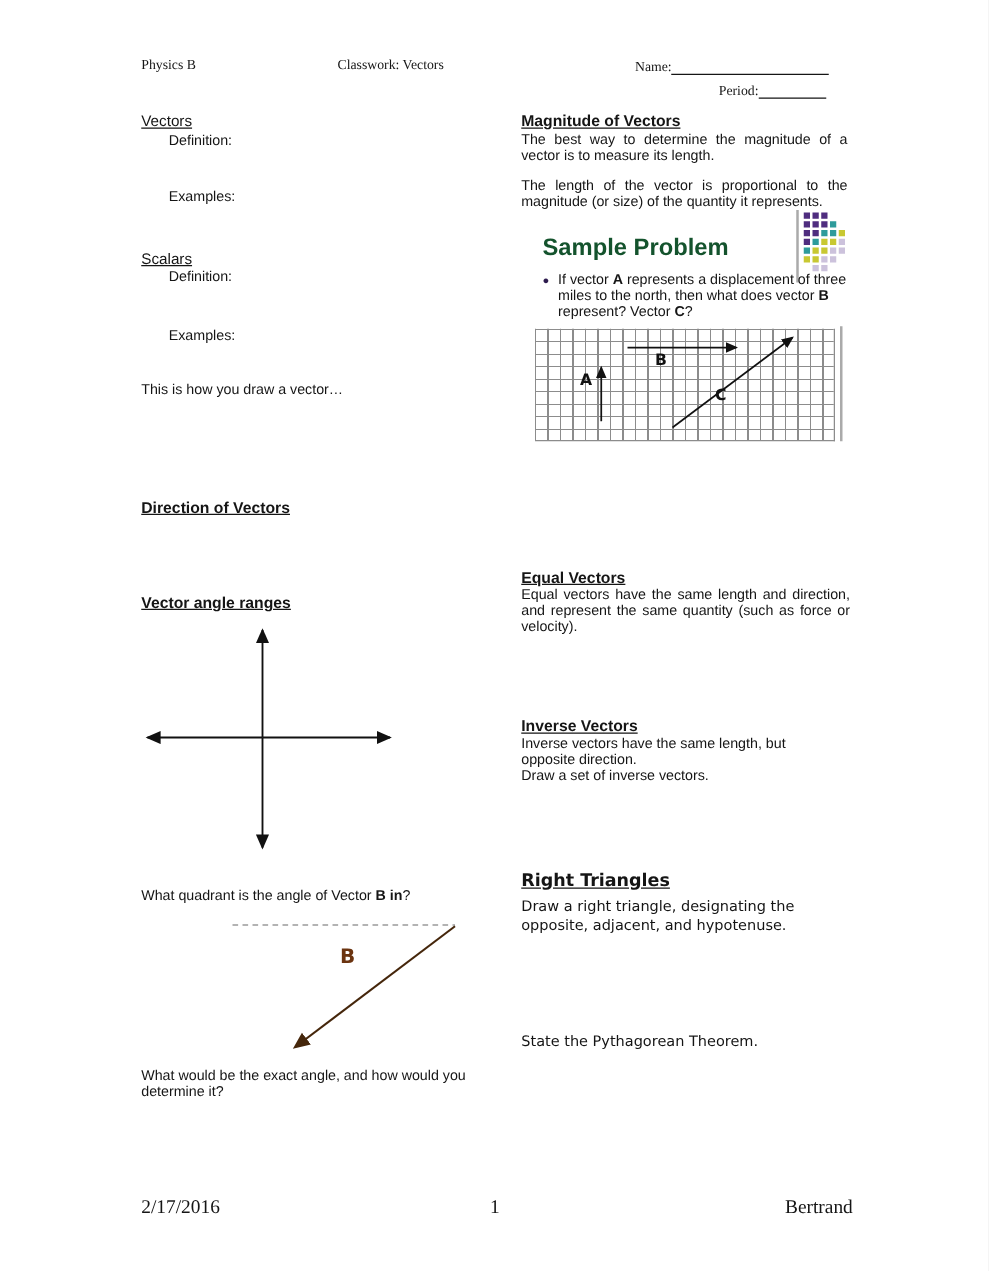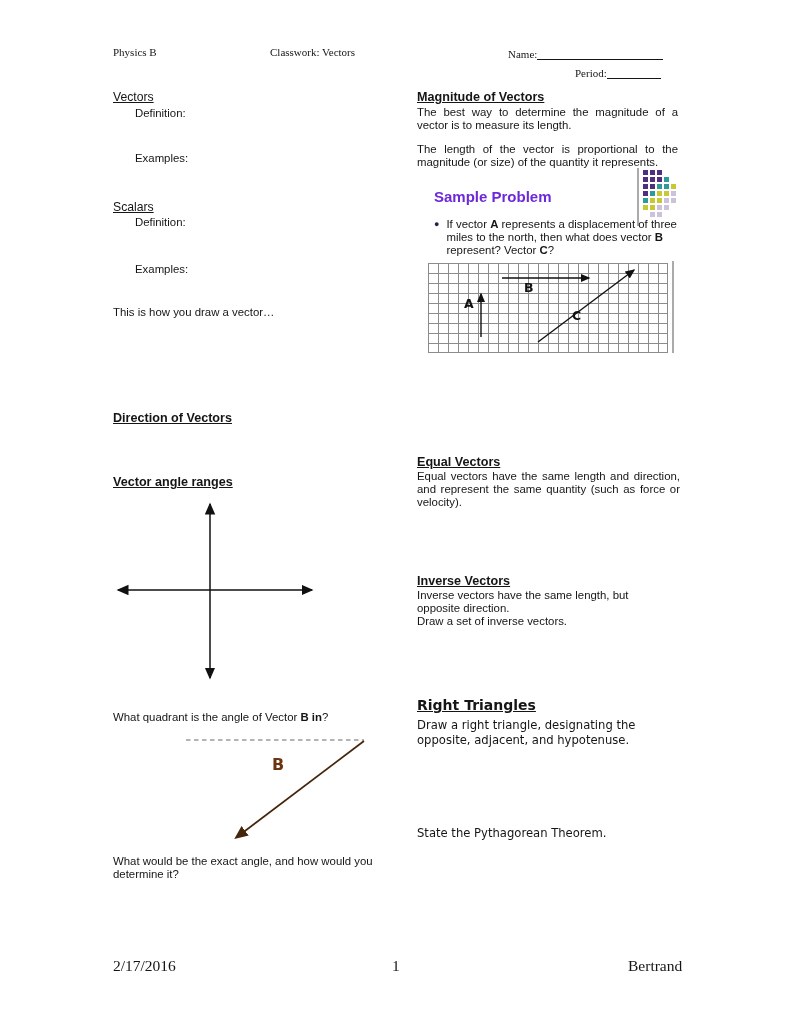--- a/index.html
+++ b/index.html
@@ -11,21 +11,21 @@
   }
   .abs { position:absolute; }
   .serif { font-family:"Liberation Serif", serif; font-size:11px; }
   .sans  { font-size:11.4px; line-height:13px; }
   .comic { font-family:"DejaVu Sans", sans-serif; font-size:11.6px; line-height:15px; }
   .h-sans { font-size:12.6px; font-weight:bold; text-decoration:underline; }
   .h-plain { font-size:12.2px; text-decoration:underline; }
   .justify { text-align:justify; }
   .blankline { display:inline-block; border-bottom:1px solid #151515; height:14px; vertical-align:bottom; }
   .brown { color:#974806; }
-  .purple-h { color:#6d28d9; font-size:15px; font-weight:bold; }
+  .purple-h { color:#14532d; font-size:19px; font-weight:bold; }
   .bullet-row { display:flex; gap:7px; }
   .bullet-glyph { font-size:9px; line-height:13px; color:#2d1b4e; }
   
   .gridpaper {
     background:
       repeating-linear-gradient(to right,  #8c8c8c 0 1px, transparent 1px 10px),
       repeating-linear-gradient(to bottom, #8c8c8c 0 1px, transparent 1px 10px);
     border-right:1px solid #8c8c8c; border-bottom:1px solid #8c8c8c;
   }
   .slide-edge { width:2px; background:#aaa; }
@@ -115,21 +115,21 @@
       <line x1="53" y1="74" x2="53" y2="31" stroke="#111" stroke-width="1.4" marker-end="url(#ah-black)"></line>
       <line x1="74" y1="15" x2="161" y2="15" stroke="#111" stroke-width="1.4" marker-end="url(#ah-black)"></line>
       <line x1="110" y1="79" x2="206" y2="7" stroke="#111" stroke-width="1.4" marker-end="url(#ah-black)"></line>
     </svg>
     <span class="grid-label" style="left:36px; top:33px;">A</span>
     <span class="grid-label" style="left:96px; top:17px;">B</span>
     <span class="grid-label" style="left:144px; top:45px;">C</span>
   </div>
   <div class="abs slide-edge" style="left:672px; top:261px; height:92px;"></div>
 
-  <span class="abs comic h-sans" style="left:113px; top:399px; font-family:'Liberation Sans',sans-serif;margin-top:12px;">Direction of Vectors</span>
+  <span class="abs comic h-sans" style="left:113px; top:399px; font-family:'Liberation Sans',sans-serif;">Direction of Vectors</span>
 
   <span class="abs sans h-sans" style="left:417px; top:456px;">Equal Vectors</span>
   <div class="abs sans justify" style="left:417px; top:470px; width:263px;">Equal vectors have the same length and direction, and represent the same quantity (such as force or velocity).</div>
 
   <span class="abs sans h-sans" style="left:113px; top:476px;text-align:center;">Vector angle ranges</span>
 
   <svg width="230" height="196" style="left:100px; top:494px;">
     <defs>
       <marker id="ah-axes" markerWidth="9" markerHeight="9" refX="7" refY="3.5" orient="auto">
         <path d="M0,0 L8,3.5 L0,7 z" fill="#111"></path>

